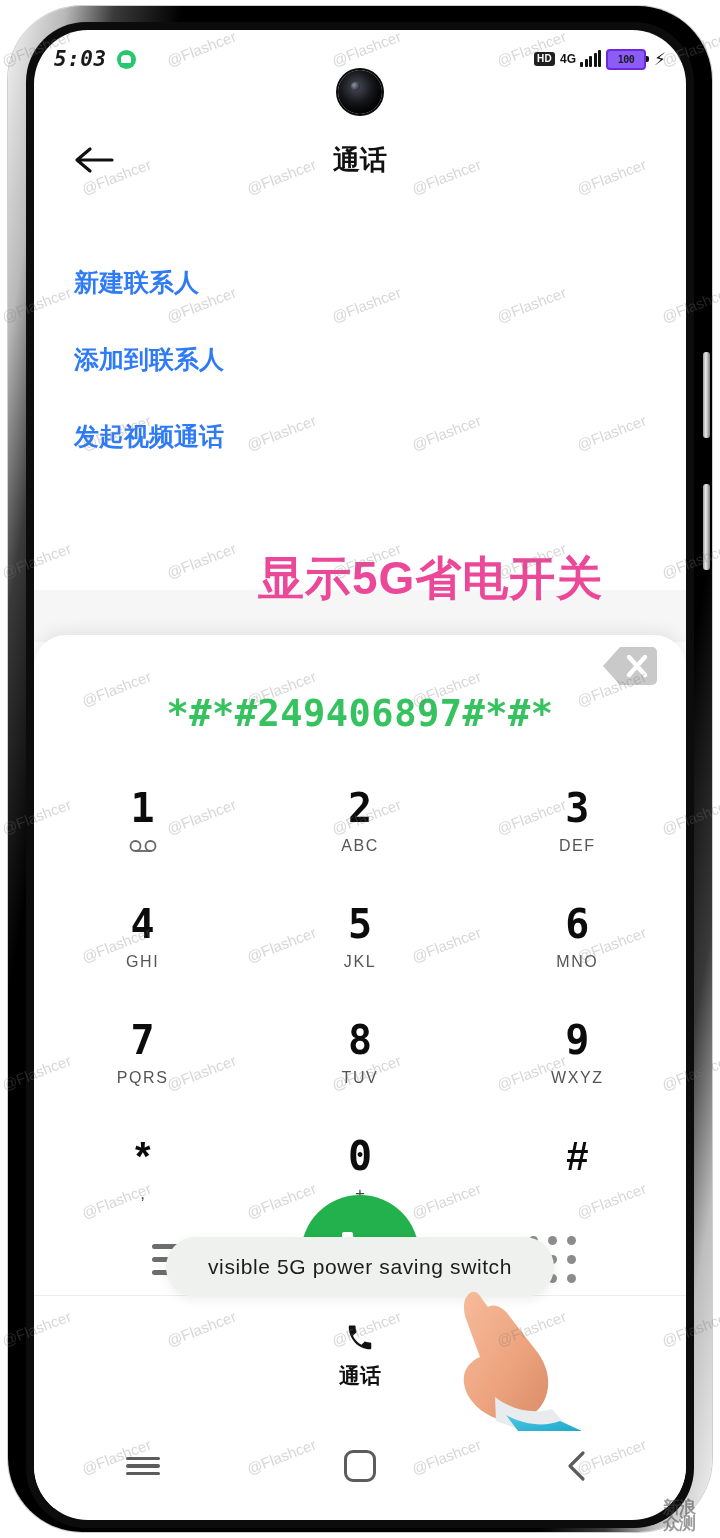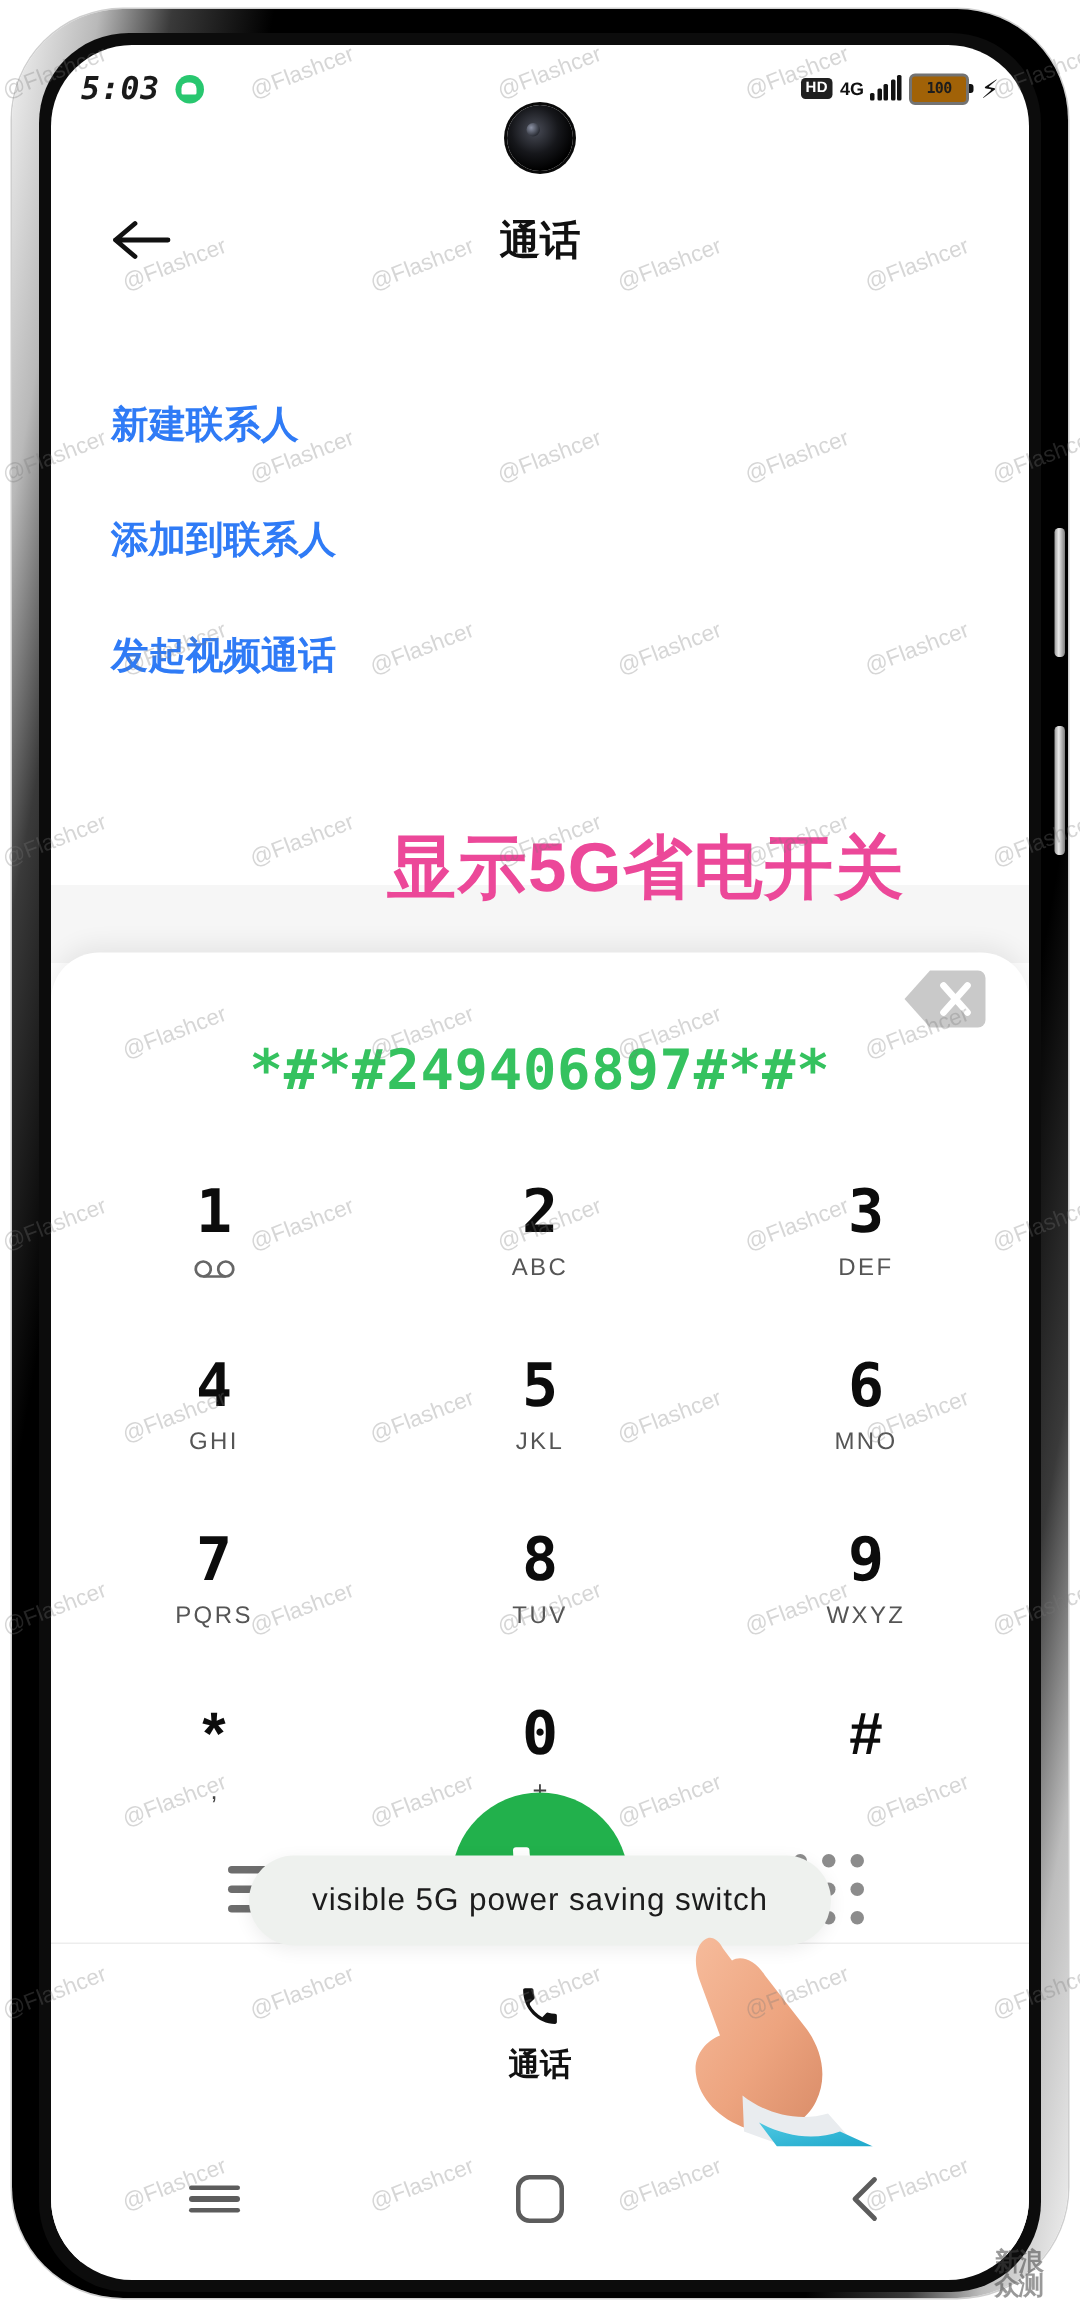--- a/index.html
+++ b/index.html
@@ -55,22 +55,22 @@
   }
   #net-type{font-size:12px;color:#111;font-weight:600;margin-right:-1px;}
   #signal-bars{display:flex;align-items:flex-end;gap:1.5px;height:16px;}
   #signal-bars i{width:3px;background:#111;border-radius:1px;display:block;}
   #signal-bars i:nth-child(1){height:5px}
   #signal-bars i:nth-child(2){height:8px}
   #signal-bars i:nth-child(3){height:11px}
   #signal-bars i:nth-child(4){height:14px}
   #signal-bars i:nth-child(5){height:17px}
   #battery{
-    position:relative;width:36px;height:17px;border:2px solid #737373;border-radius:4px;
-    background:#a16207;display:flex;align-items:center;justify-content:center;
+    position:relative;width:36px;height:17px;border:2px solid #6d28d9;border-radius:4px;
+    background:#8b5cf6;display:flex;align-items:center;justify-content:center;
   }
   #battery:after{
     content:"";position:absolute;right:-5px;top:5px;width:3px;height:6px;
     background:#111;border-radius:0 2px 2px 0;
   }
   #battery-level{
     font-size:10px;font-weight:700;color:#1d1d1d;letter-spacing:-.4px;
     font-family:"DejaVu Sans Mono","Liberation Mono",monospace;
   }
   #charge-bolt{font-size:17px;color:#111;line-height:1;margin-left:3px;}

